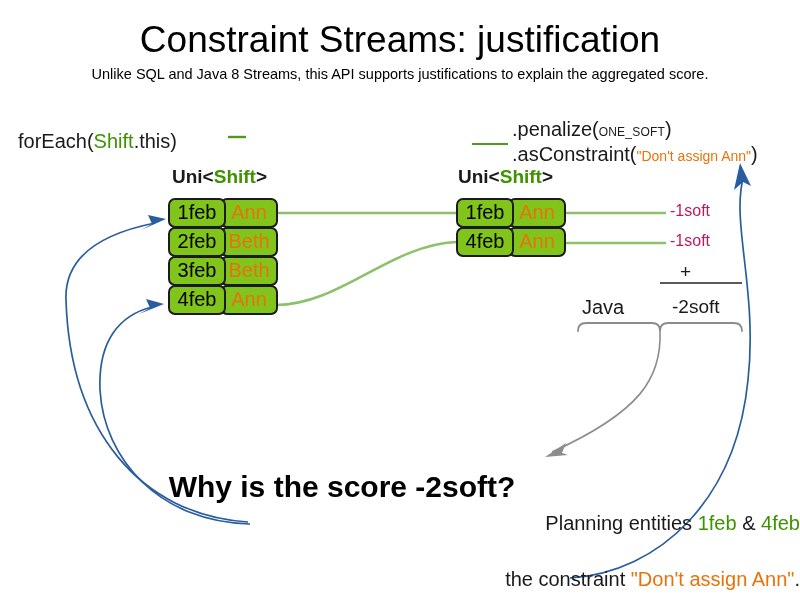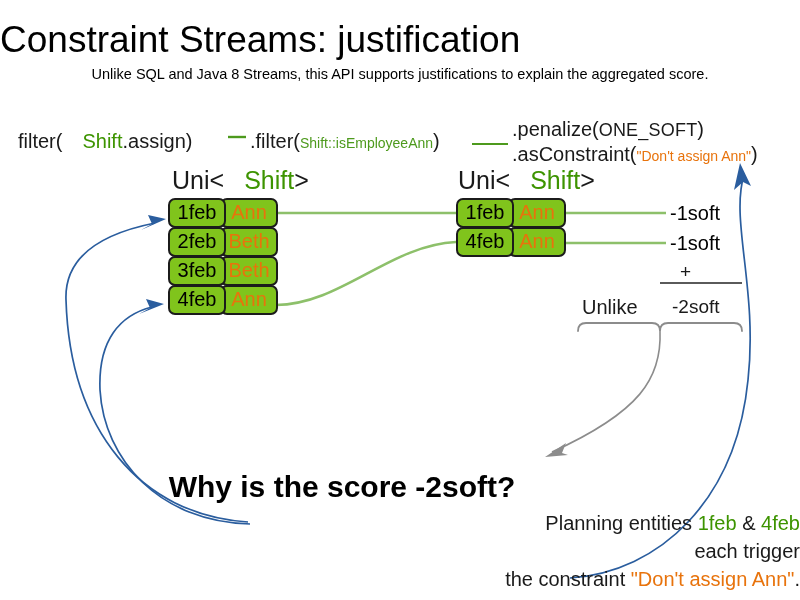--- a/index.html
+++ b/index.html
@@ -22,63 +22,65 @@
     width: 800px;
     height: 600px;
     pointer-events: none;
   }
   .abs { position: absolute; }
 
   
   #title {
     left: 0; top: 18px;
     width: 800px;
+    text-align: center;
     font-size: 37px;
     line-height: 44px;
     color: #000;
     white-space: nowrap;
   }
   #subtitle {
     left: 0; top: 66px;
     width: 800px;
     text-align: center;
     font-size: 14.5px;
     color: #000;
   }
 
   
   .code {
     font-size: 20px;
     line-height: 26px;
     color: #1a1a1a;
     white-space: nowrap;
   }
-  .type-green { color: #3d9400; margin-left: 20px; }
+  .type-green { color: #3d9400; }
   .methodref {
     color: #4d9a1d;
     font-size: 14px;
   }
   .enumconst {
-    font-size: 18px;
+    font-size: 12px;
     color: #1a1a1a;
     letter-spacing: 0.2px;
   }
   .str-orange { color: #e8730c; }
   .str-orange-sm { color: #e8730c; font-size: 14px; }
 
   #code-foreach { left: 18px; top: 128px; }
   #code-filter  { left: 250px; top: 128px; }
   #code-penalize { left: 512px; top: 116px; }
   #code-asconstraint { left: 512px; top: 141px; }
 
   
   .unilabel {
-    font-size: 25px;
-    color: #1a1a1a;
-    white-space: nowrap;
+    font-size: 19px;
+    color: #1a1a1a;
+    white-space: nowrap;
+    font-weight: bold;
   }
   #uni-left  { left: 172px; top: 166px; }
   #uni-right { left: 458px; top: 166px; }
 
   
   .table { }
   .row {
     position: relative;
     display: flex;
     height: 30px;
@@ -108,22 +110,22 @@
     margin-left: -6px;
     position: relative;
     z-index: 1;
     text-align: center;
   }
   #table-left  { left: 168px; top: 198px; }
   #table-right { left: 456px; top: 198px; }
 
   
   .softlabel {
-    font-size: 20px;
-    color: #000000;
+    font-size: 16px;
+    color: #be185d;
     white-space: nowrap;
   }
   #soft-1 { left: 670px; top: 202px; }
   #soft-2 { left: 670px; top: 232px; }
 
   
   #plus-sign {
     left: 680px; top: 261px;
     font-size: 19px;
     color: #1a1a1a;
@@ -192,23 +194,22 @@
     <path d="M 250,524 C 160,522 104,460 100,390 C 98,340 120,315 152,307" fill="none" stroke="#2a5d9e" stroke-width="1.7"></path>
     <polygon points="164,304 139,314 150,308 146,299" fill="#2a5d9e"></polygon>
 
     <path d="M 570,578 C 660,572 736,500 748,380 C 758,290 730,220 744,175" fill="none" stroke="#2a5d9e" stroke-width="1.7"></path>
     <polygon points="740,163 734,190 743,182 751,186" fill="#2a5d9e"></polygon>
   </svg>
 
   <div class="abs" id="title">Constraint Streams: justification</div>
   <div class="abs" id="subtitle">Unlike SQL and Java 8 Streams, this API supports justifications to explain the aggregated score.</div>
 
-  <div class="abs code" id="code-foreach"><span>filter(</span><span class="type-green">Shift</span><span>.assign)</span></div>
-
-  <div class="abs code" id="code-filter"><span>.filter(</span><span class="methodref">Shift::isEmployeeAnn</span><span>)</span></div>
+  <div class="abs code" id="code-foreach"><span>forEach(</span><span class="type-green">Shift</span><span>.this)</span></div>
+
 
   <div class="abs code" id="code-penalize"><span>.penalize(</span><span class="enumconst">ONE_SOFT</span><span>)</span></div>
 
   <div class="abs code" id="code-asconstraint"><span>.asConstraint(</span><span class="str-orange-sm">"Don't assign Ann"</span><span>)</span></div>
 
   <div class="abs unilabel" id="uni-left"><span>Uni&lt;</span><span class="type-green">Shift</span><span>&gt;</span></div>
 
   <div class="abs table" id="table-left">
     <div class="row">
       <div class="cell cell-date">1feb</div>
@@ -237,24 +238,23 @@
     </div>
     <div class="row">
       <div class="cell cell-date">4feb</div>
       <div class="cell cell-name">Ann</div>
     </div>
   </div>
 
   <div class="abs softlabel" id="soft-1">-1soft</div>
   <div class="abs softlabel" id="soft-2">-1soft</div>
   <div class="abs" id="plus-sign">+</div>
-  <div class="abs" id="score-label">Unlike</div>
+  <div class="abs" id="score-label">Java</div>
   <div class="abs" id="score-total">-2soft</div>
 
   <div class="abs" id="why-heading">Why is the score -2soft?</div>
 
   <div class="abs explain" id="explain-1"><span>Planning entities </span><span class="ent-green">1feb</span><span> &amp; </span><span class="ent-green">4feb</span></div>
 
-  <div class="abs explain" id="explain-2">each trigger</div>
 
   <div class="abs explain" id="explain-3"><span>the constraint </span><span class="str-orange">"Don't assign Ann"</span><span>.</span></div>
 
 </div>
 
 </body></html>

